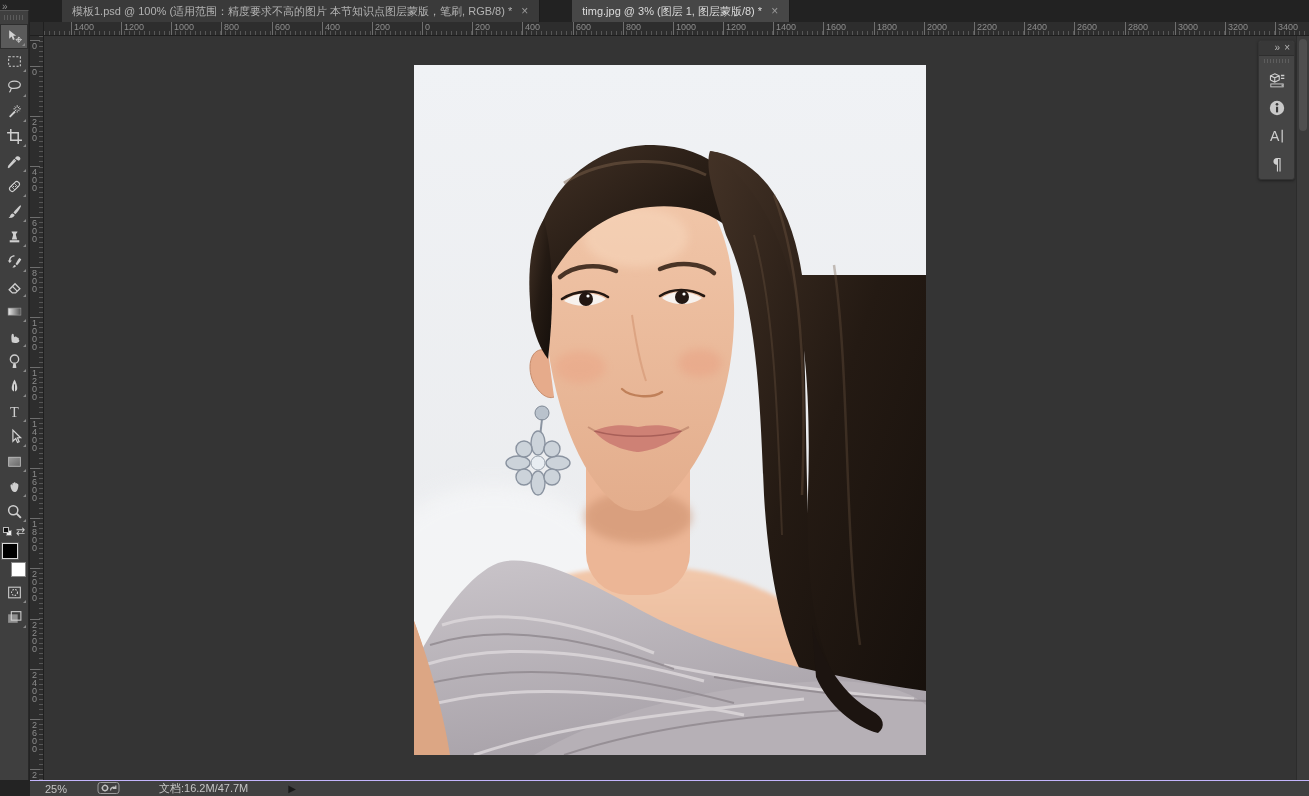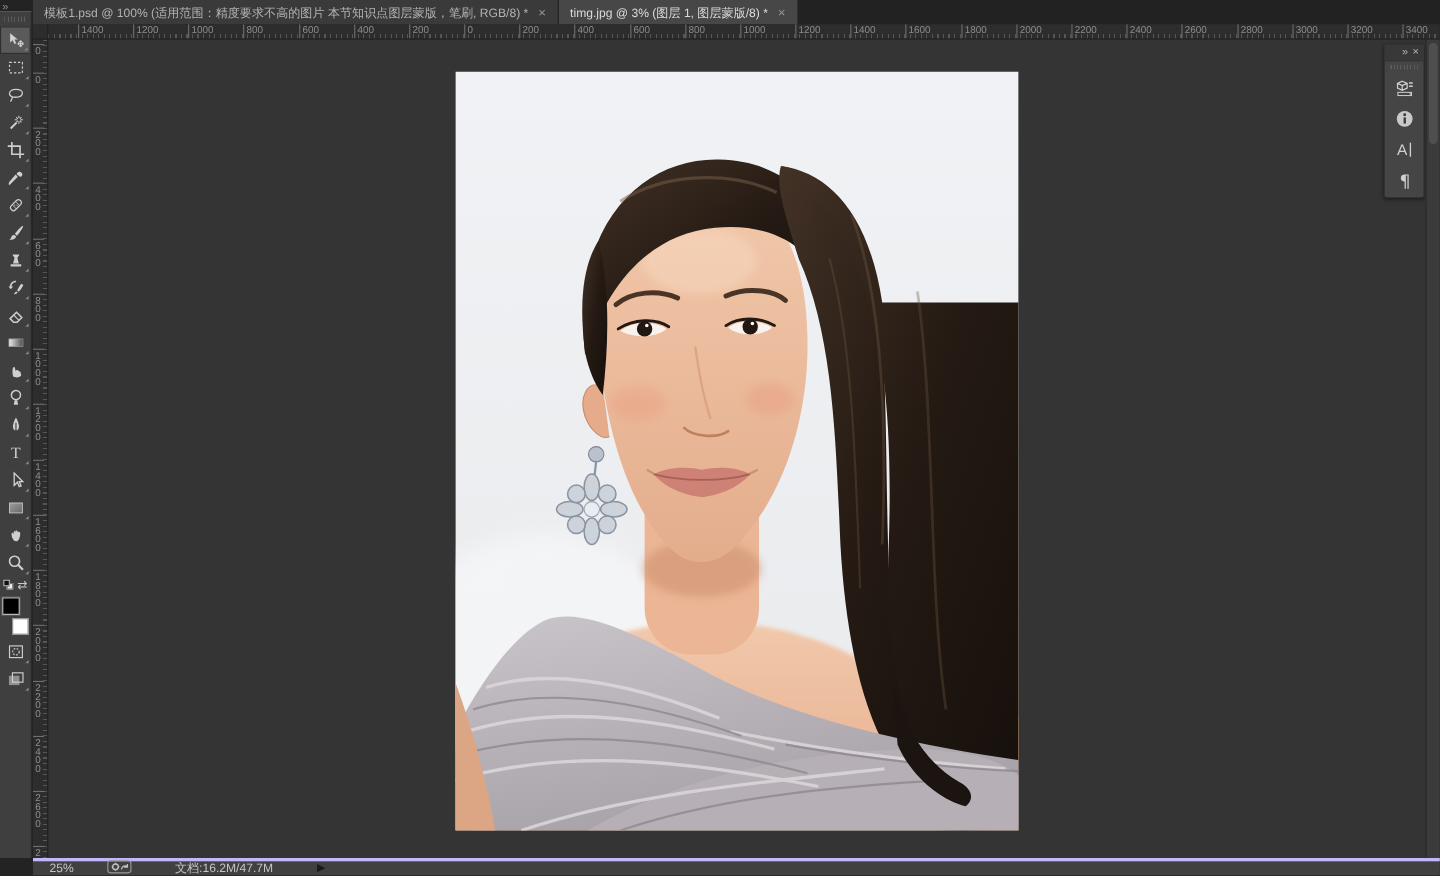--- a/index.html
+++ b/index.html
@@ -4,21 +4,21 @@
 <style>
   * { margin:0; padding:0; box-sizing:border-box; }
   html,body { width:1309px; height:796px; overflow:hidden; background:#232323;
     font-family:"Liberation Sans","DejaVu Sans",sans-serif; }
   .app { position:relative; width:1309px; height:796px; background:#232323; }
 
   
   .tabbar { position:absolute; left:30px; top:0; right:0; height:22px; background:#222222;
     display:flex; align-items:stretch; }
   .tab { display:flex; align-items:center; gap:8px; padding:0 10px; font-size:11px;
-    border-right:1px solid #1c1c1c; white-space:nowrap; overflow:hidden; }
+    border-right:1px solid #1c1c1c; white-space:nowrap; overflow:hidden;margin-left:32px; }
   .tab.inactive { background:#3a3a3a; color:#b2b2b2; }
   .tab.active  { background:#474747; color:#dcdcdc; }
   .tab .close { color:#9a9a9a; font-size:12px; line-height:1; padding:0 1px; }
   .panel-collapse-left { position:absolute; left:2px; top:2px; color:#8f8f8f; font-size:10px;
     line-height:10px; }
 
   
   .tools { position:absolute; left:0; top:10px; width:29px; bottom:16px; background:#3f3f3f;
     border-right:1px solid #282828; border-top:1px solid #555; }
   .tools-grip { height:8px; margin:2px 4px 3px 4px;
@@ -77,21 +77,21 @@
     border-radius:3px 3px 0 0; display:flex; justify-content:flex-end; align-items:center;
     gap:4px; padding:0 4px; }
   .dock-head .g { color:#b5b5b5; font-size:10px; line-height:10px; }
   .dock-grip { height:6px; margin:2px 5px;
     background:repeating-linear-gradient(90deg,#5e5e5e 0 1px,transparent 1px 3px);
     background-size:100% 4px; background-repeat:no-repeat; background-position:center; }
   .dock-btn { width:35px; height:28px; display:flex; align-items:center; justify-content:center; }
 
   
   .statusbar { position:absolute; left:30px; right:0; bottom:0; height:16px; background:#404040;
-    border-top:3px solid #c4b5fd; display:flex; align-items:center; font-size:11px; color:#c4c4c4; }
+    border-top:1px solid #c4b5fd; display:flex; align-items:center; font-size:11px; color:#c4c4c4; }
   .statusbar .zoomval { margin-left:15px; width:46px; }
   .statusbar .sicon { margin-left:6px; }
   .statusbar .docinfo { margin-left:38px; }
   .statusbar .expander { margin-left:40px; color:#1a1a1a; font-size:10px; }
 </style>
 </head>
 <body>
 
 <div class="app">
 

